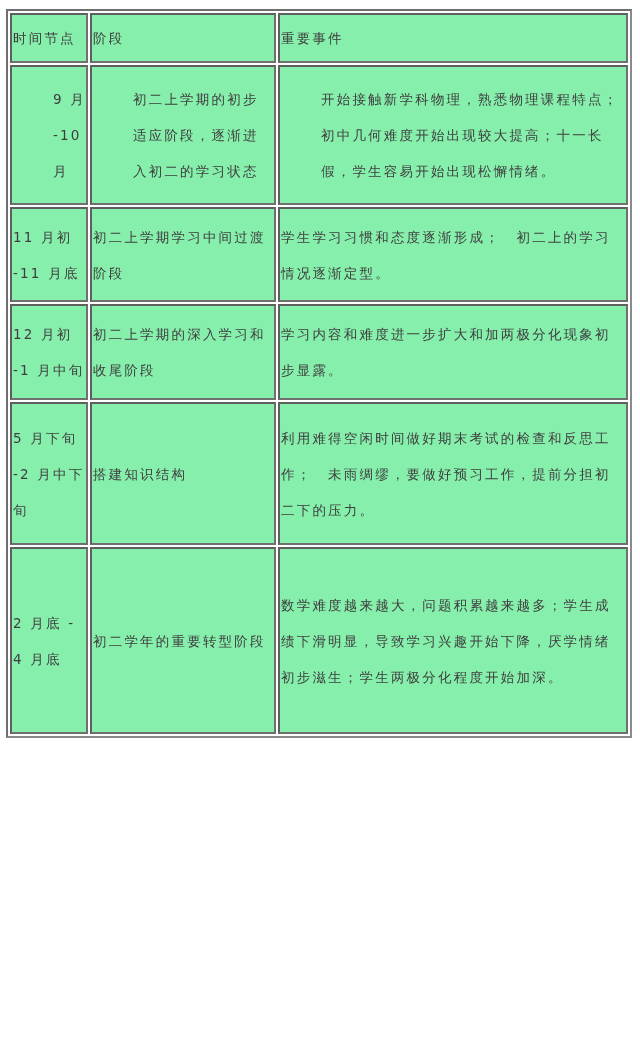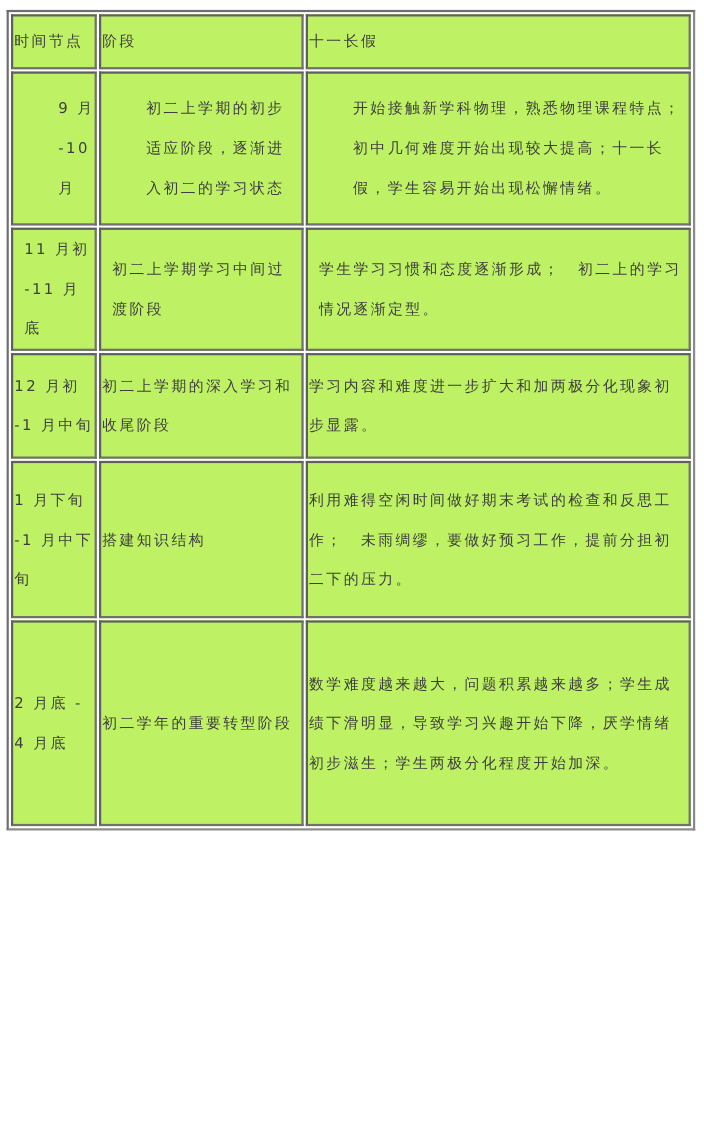--- a/index.html
+++ b/index.html
@@ -33,29 +33,29 @@
     table.schedule td {
       border: 2px solid #707070;
       border-top-color: #5f5f5f;
       border-left-color: #5f5f5f;
       padding: 0 0 0 1px;
       vertical-align: middle;
       font-size: 13.5px;
       letter-spacing: 2.2px;
       line-height: 36px;
       word-break: break-all;
-      background: #bef264;
+      background: #86efac;
     }
     col.c1 { width: 78px; }
     col.c2 { width: 186px; }
     col.c3 { width: auto; }
     tr.header td { height: 46px; line-height: 46px; }
     tr.r1 td { height: 139px; }
     tr.r2 td { height: 136px; padding-left: 41px; }
-    tr.r3 td { height: 91px; padding-left: 10px; }
+    tr.r3 td { height: 91px; }
     tr.r4 td { height: 92px; }
     tr.r5 td { height: 139px; }
     tr.r6 td { height: 183px; }
     tr.r7 td { height: 140px; }
     td.c-time { letter-spacing: 1.6px; font-size: 13px; }
     td.c-event { padding-left: 2px; }
     td.c-stage { padding-left: 2px; }
   </style>
 </head>
 <body>
@@ -64,39 +64,39 @@
   <table class="schedule">
     <colgroup>
       <col class="c1">
         <col class="c2">
         <col class="c3">
     </colgroup>
     <tbody>
       <tr class="header">
         <td class="c-time">时间节点</td>
         <td class="c-stage">阶段</td>
-        <td class="c-event">十一长假</td>
+        <td class="c-event">重要事件</td>
       </tr>
       <tr class="r2">
         <td class="c-time">9 月 -10 月</td>
         <td class="c-stage">初二上学期的初步适应阶段，逐渐进入初二的学习状态</td>
         <td class="c-event">开始接触新学科物理，熟悉物理课程特点；初中几何难度开始出现较大提高；十一长假，学生容易开始出现松懈情绪。</td>
       </tr>
       <tr class="r3">
         <td class="c-time">11 月初 -11 月底</td>
         <td class="c-stage">初二上学期学习中间过渡阶段</td>
         <td class="c-event">学生学习习惯和态度逐渐形成；　初二上的学习情况逐渐定型。</td>
       </tr>
       <tr class="r4">
         <td class="c-time">12 月初 -1 月中旬</td>
         <td class="c-stage">初二上学期的深入学习和收尾阶段</td>
         <td class="c-event">学习内容和难度进一步扩大和加两极分化现象初步显露。</td>
       </tr>
       <tr class="r5">
-        <td class="c-time">1 月下旬 -1 月中下旬</td>
+        <td class="c-time">5 月下旬 -2 月中下旬</td>
         <td class="c-stage">搭建知识结构</td>
         <td class="c-event">利用难得空闲时间做好期末考试的检查和反思工作；　未雨绸缪，要做好预习工作，提前分担初二下的压力。</td>
       </tr>
       <tr class="r6">
         <td class="c-time">2 月底 -4 月底</td>
         <td class="c-stage">初二学年的重要转型阶段</td>
         <td class="c-event">数学难度越来越大，问题积累越来越多；学生成绩下滑明显，导致学习兴趣开始下降，厌学情绪初步滋生；学生两极分化程度开始加深。</td>
       </tr>
     </tbody>
   </table>

